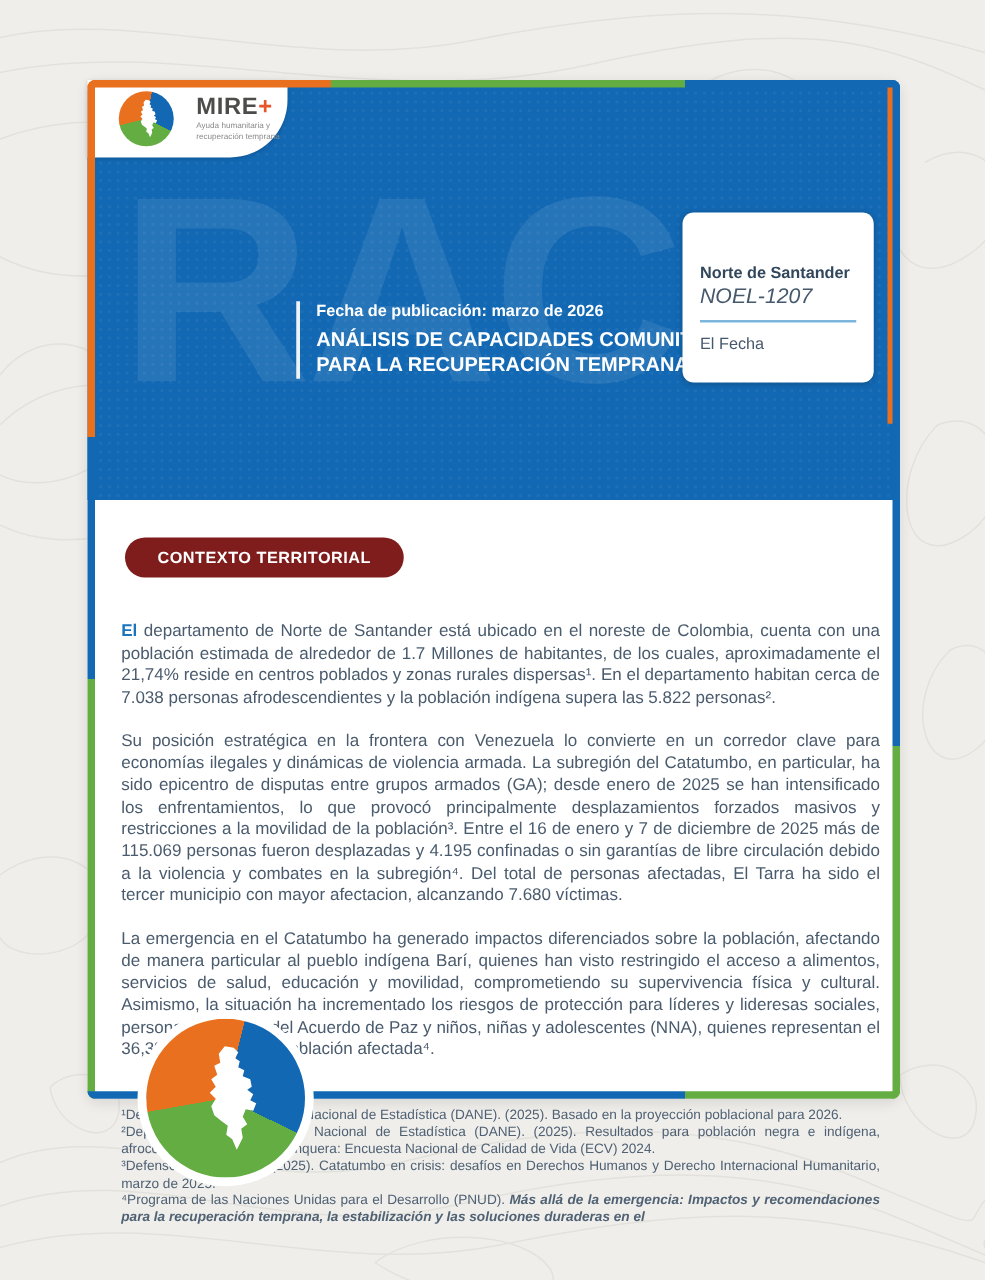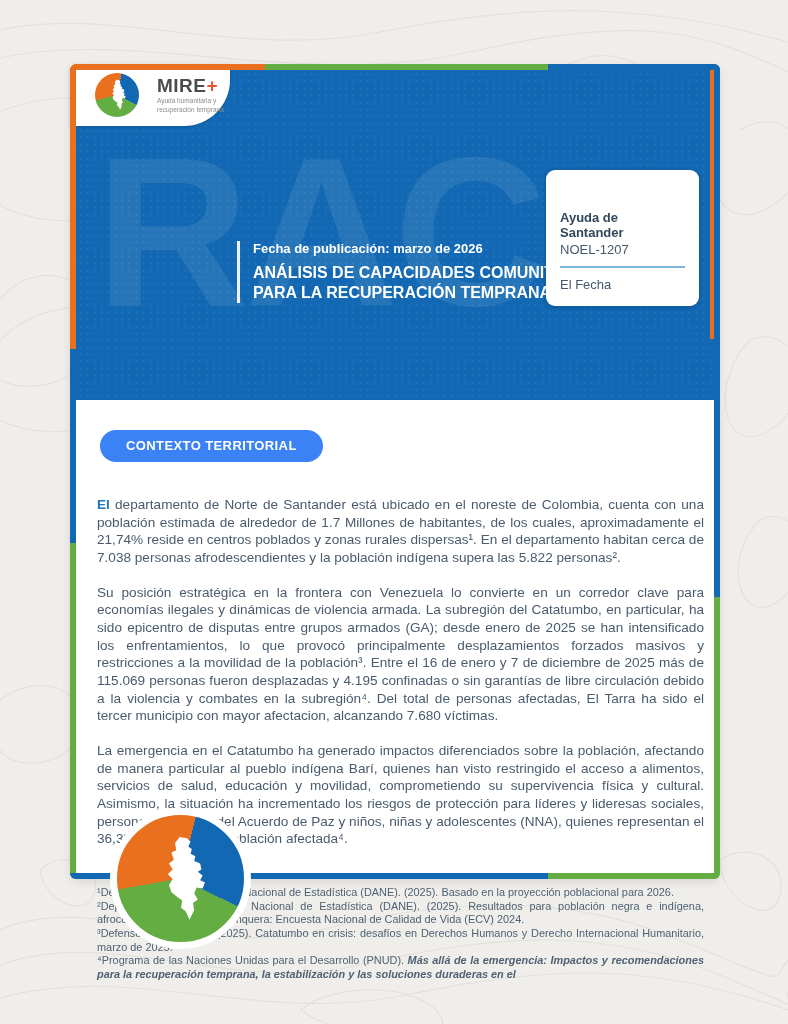--- a/index.html
+++ b/index.html
@@ -31,41 +31,41 @@
   .tagline { font-size:6.5px; color:#8b8b8b; line-height:1.3; margin-top:2px; }
 
   .title-block { position:absolute; left:167px; top:177px; border-left:3px solid rgba(255,255,255,0.92);
             padding-left:13px; width:382px; z-index:2; }
   .pub-date { font-size:13px; font-weight:bold; color:#ffffff; margin-bottom:7px; }
   .doc-title { font-size:16px; font-weight:bold; color:#ffffff; line-height:1.25; width:352px; }
 
   .card { position:absolute; right:21px; top:106px; width:153px; height:136px; background:#ffffff;
             border-radius:9px; box-shadow:0 1px 5px rgba(0,0,0,0.22); padding:40px 14px 0; z-index:2; }
   .card-dept { font-size:13px; font-weight:bold; color:#32475c; }
-  .card-code { font-size:13px; color:#46586c; margin-top:2px; }
+  .card-code { font-size:17px; color:#46586c; margin-top:2px;font-style:italic; }
   .card-divider { height:2px; background:#7db6dd; margin:9px 0; }
   .card-muni { font-size:13px; color:#46586c; }
 
   .orange-stripe { position:absolute; right:3px; top:5px; width:7px; height:270px;
             background:#e8701e; z-index:4; }
 
   
   .b-top, .b-bottom, .b-left, .b-right { position:absolute; z-index:5; }
   .b-top { left:0; top:0; width:100%; height:6px; border-radius:9px 9px 0 0;
             background:linear-gradient(to right,#e8701e 0 30%,#64ad42 30% 73.5%,#1268b3 73.5% 100%); }
   .b-bottom { left:0; bottom:0; width:100%; height:6px; border-radius:0 0 9px 9px;
             background:linear-gradient(to right,#1268b3 0 73.5%,#64ad42 73.5% 100%); }
   .b-left { left:0; top:0; width:6px; height:100%; border-radius:9px 0 0 9px;
             background:linear-gradient(to bottom,#e8701e 0 35%,#1268b3 35% 58.8%,#64ad42 58.8% 100%); }
   .b-right { right:0; top:0; width:6px; height:100%; border-radius:0 9px 9px 0;
             background:linear-gradient(to bottom,#1268b3 0 65.4%,#64ad42 65.4% 100%); }
 
   
   .content { position:absolute; left:0; top:336px; width:100%; padding:30px 16px 0 27px; }
-  .badge { display:inline-block; background:#3b82f6; color:#ffffff; font-weight:bold; font-size:13px;
+  .badge { display:inline-block; background:#7f1d1d; color:#ffffff; font-weight:bold; font-size:13px;
             letter-spacing:0.4px; padding:8px 26px 9px; border-radius:18px; margin:0 0 18px 3px; }
   .para { font-size:13.6px; line-height:1.3; color:#4a5b6d; text-align:justify; margin:16px 0 17px; }
   .lead { color:#1b74bc; font-weight:bold; }
   .fn-sep { width:138px; border:none; border-top:1px solid #909aa5; margin:26px 0 11px 3px; }
   .footnotes { font-size:10.9px; line-height:1.25; color:#4f6173; text-align:justify; }
   .footnote { margin:0; }
   .fn-italic { font-style:italic;font-weight:bold; }
 
   
   .big-logo { position:absolute; left:40px; top:744px; width:141px; height:141px; border-radius:50%;
@@ -103,21 +103,21 @@
 
     <div class="header">
       <div class="watermark">RAC</div>
 
       <div class="title-block">
         <div class="pub-date">Fecha de publicación: marzo de 2026</div>
         <div class="doc-title">ANÁLISIS DE CAPACIDADES COMUNITARIAS PARA LA RECUPERACIÓN TEMPRANA</div>
       </div>
 
       <div class="card">
-        <div class="card-dept">Ayuda de Santander</div>
+        <div class="card-dept">Norte de Santander</div>
         <div class="card-code">NOEL-1207</div>
         <div class="card-divider"></div>
         <div class="card-muni">El Fecha</div>
       </div>
     </div>
 
     <div class="logo-pill">
       <div class="pie-small">
         <svg width="26" height="32" viewBox="0 0 60 74">
           <path fill="#ffffff" d="M29 2 L35 3 L38 6 L36 10 L39 12 L38 16 L42 18 L41 22 L46 24 L47 29 L44 31 L48 34 L46 38 L50 40 L48 45 L43 44 L41 49 L44 54 L40 57 L41 63 L37 71 L34 64 L30 61 L31 55 L27 52 L22 48 L20 42 L23 37 L19 33 L23 29 L20 24 L24 21 L22 15 L26 13 L25 7 Z"></path>

